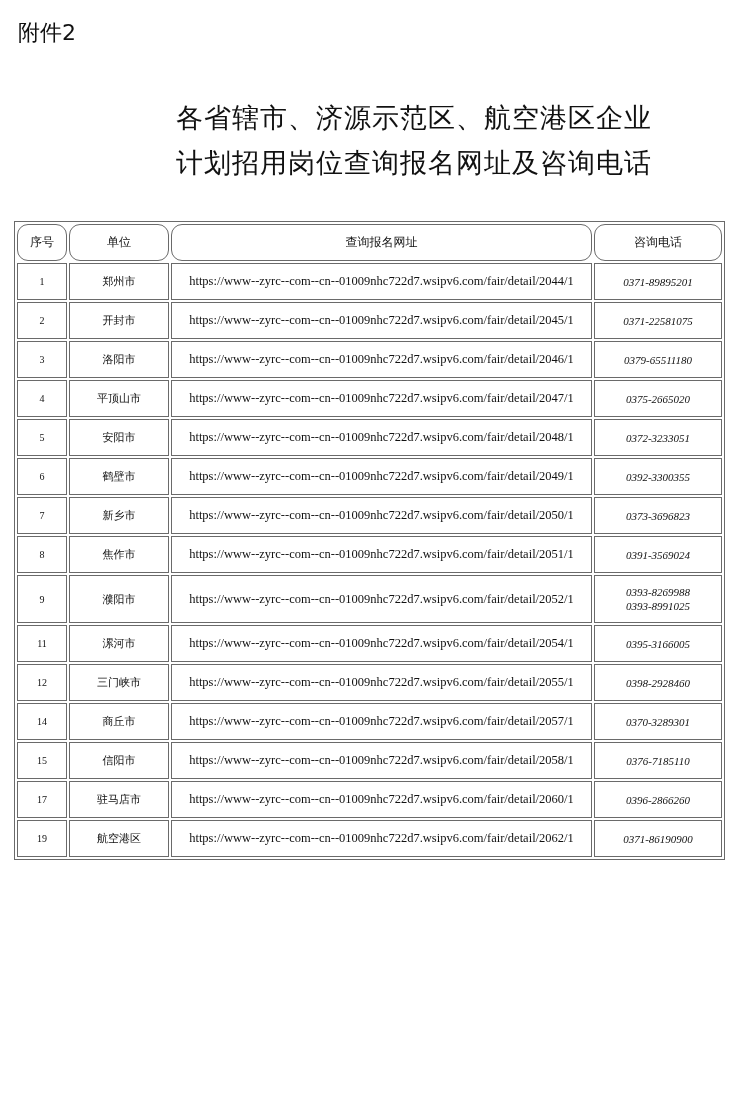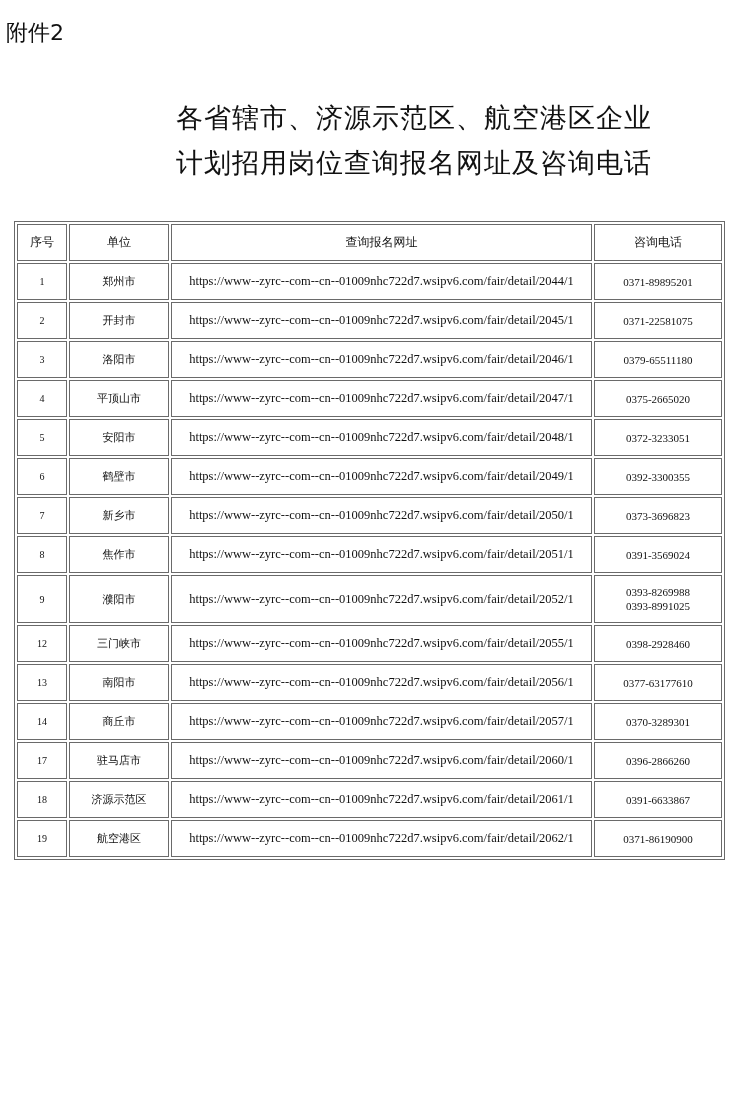--- a/index.html
+++ b/index.html
@@ -1,21 +1,21 @@
 <!DOCTYPE html>
 <html><head>
 <meta charset="utf-8">
 <style>
   html, body { margin: 0; padding: 0; background: #ffffff; }
   body {
     width: 740px; height: 1115px; position: relative; overflow: hidden;
     color: #111;
   }
   .attach {
-    position: absolute; left: 6px; top: 18px;
+    position: absolute; left: 18px; top: 18px;
     font-family: "DejaVu Sans", "Liberation Sans", sans-serif;
     font-size: 22px; letter-spacing: 0px; color: #111;
   }
   .title {
     position: absolute; left: 0; width: 740px; text-align: center;
     font-family: "DejaVu Sans", "Liberation Sans", sans-serif;
     font-size: 27px; color: #111; letter-spacing: 1px; padding-left: 44px;
   }
   .title.l1 { top: 100px; }
   .title.l2 { top: 145px; }
@@ -31,35 +31,35 @@
   }
   table.grid td, table.grid th {
     border: 1px solid #6a6a6a;
     text-align: center; vertical-align: middle;
     padding: 0;
     height: 35px;
     font-weight: normal;
   }
   table.grid th {
     font-family: "DejaVu Sans", "Liberation Sans", sans-serif;
-    font-size: 12px; color: #111;
+    font-size: 12px; color: #111; border-radius: 11px;
   }
   td.num, td.url, td.tel {
     font-family: "Liberation Serif", "DejaVu Serif", serif;
     color: #111;
   }
   td.num { font-size: 10px; }
   td.unit {
     font-family: "DejaVu Sans", "Liberation Sans", sans-serif;
     font-size: 11px; color: #111;
   }
   td.url { font-size: 12.5px; text-align: right; padding-right: 4px; white-space: nowrap; }
   td.tel { font-size: 11px; line-height: 14px; }
   tr.tall td { height: 46px; }
-  .tel-line { display: block; }
+  .tel-line { display: block; font-style: italic; }
 </style>
 </head>
 <body>
 
 <div class="attach">附件2</div>
 <div class="title l1">各省辖市、济源示范区、航空港区企业</div>
 <div class="title l2">计划招用岗位查询报名网址及咨询电话</div>
 
 <table class="grid">
   <colgroup>
@@ -144,60 +144,60 @@
       <tr class="tall">
         <td class="num">9</td>
         <td class="unit">濮阳市</td>
         <td class="url">https://www--zyrc--com--cn--01009nhc722d7.wsipv6.com/fair/detail/2052/1</td>
         <td class="tel">
           <span class="tel-line">0393-8269988</span>
           <span class="tel-line">0393-8991025</span>
         </td>
       </tr>
       <tr>
+        <td class="num">11</td>
+        <td class="unit">漯河市</td>
+        <td class="url">https://www--zyrc--com--cn--01009nhc722d7.wsipv6.com/fair/detail/2054/1</td>
+        <td class="tel">
+          <span class="tel-line">0395-3166005</span>
+        </td>
+      </tr>
+      <tr>
         <td class="num">12</td>
         <td class="unit">三门峡市</td>
         <td class="url">https://www--zyrc--com--cn--01009nhc722d7.wsipv6.com/fair/detail/2055/1</td>
         <td class="tel">
           <span class="tel-line">0398-2928460</span>
         </td>
       </tr>
       <tr>
-        <td class="num">13</td>
-        <td class="unit">南阳市</td>
-        <td class="url">https://www--zyrc--com--cn--01009nhc722d7.wsipv6.com/fair/detail/2056/1</td>
-        <td class="tel">
-          <span class="tel-line">0377-63177610</span>
-        </td>
-      </tr>
-      <tr>
         <td class="num">14</td>
         <td class="unit">商丘市</td>
         <td class="url">https://www--zyrc--com--cn--01009nhc722d7.wsipv6.com/fair/detail/2057/1</td>
         <td class="tel">
           <span class="tel-line">0370-3289301</span>
         </td>
       </tr>
       <tr>
+        <td class="num">15</td>
+        <td class="unit">信阳市</td>
+        <td class="url">https://www--zyrc--com--cn--01009nhc722d7.wsipv6.com/fair/detail/2058/1</td>
+        <td class="tel">
+          <span class="tel-line">0376-7185110</span>
+        </td>
+      </tr>
+      <tr>
         <td class="num">17</td>
         <td class="unit">驻马店市</td>
         <td class="url">https://www--zyrc--com--cn--01009nhc722d7.wsipv6.com/fair/detail/2060/1</td>
         <td class="tel">
           <span class="tel-line">0396-2866260</span>
         </td>
       </tr>
       <tr>
-        <td class="num">18</td>
-        <td class="unit">济源示范区</td>
-        <td class="url">https://www--zyrc--com--cn--01009nhc722d7.wsipv6.com/fair/detail/2061/1</td>
-        <td class="tel">
-          <span class="tel-line">0391-6633867</span>
-        </td>
-      </tr>
-      <tr>
         <td class="num">19</td>
         <td class="unit">航空港区</td>
         <td class="url">https://www--zyrc--com--cn--01009nhc722d7.wsipv6.com/fair/detail/2062/1</td>
         <td class="tel">
           <span class="tel-line">0371-86190900</span>
         </td>
       </tr>
     </tbody>
 </table>
 

